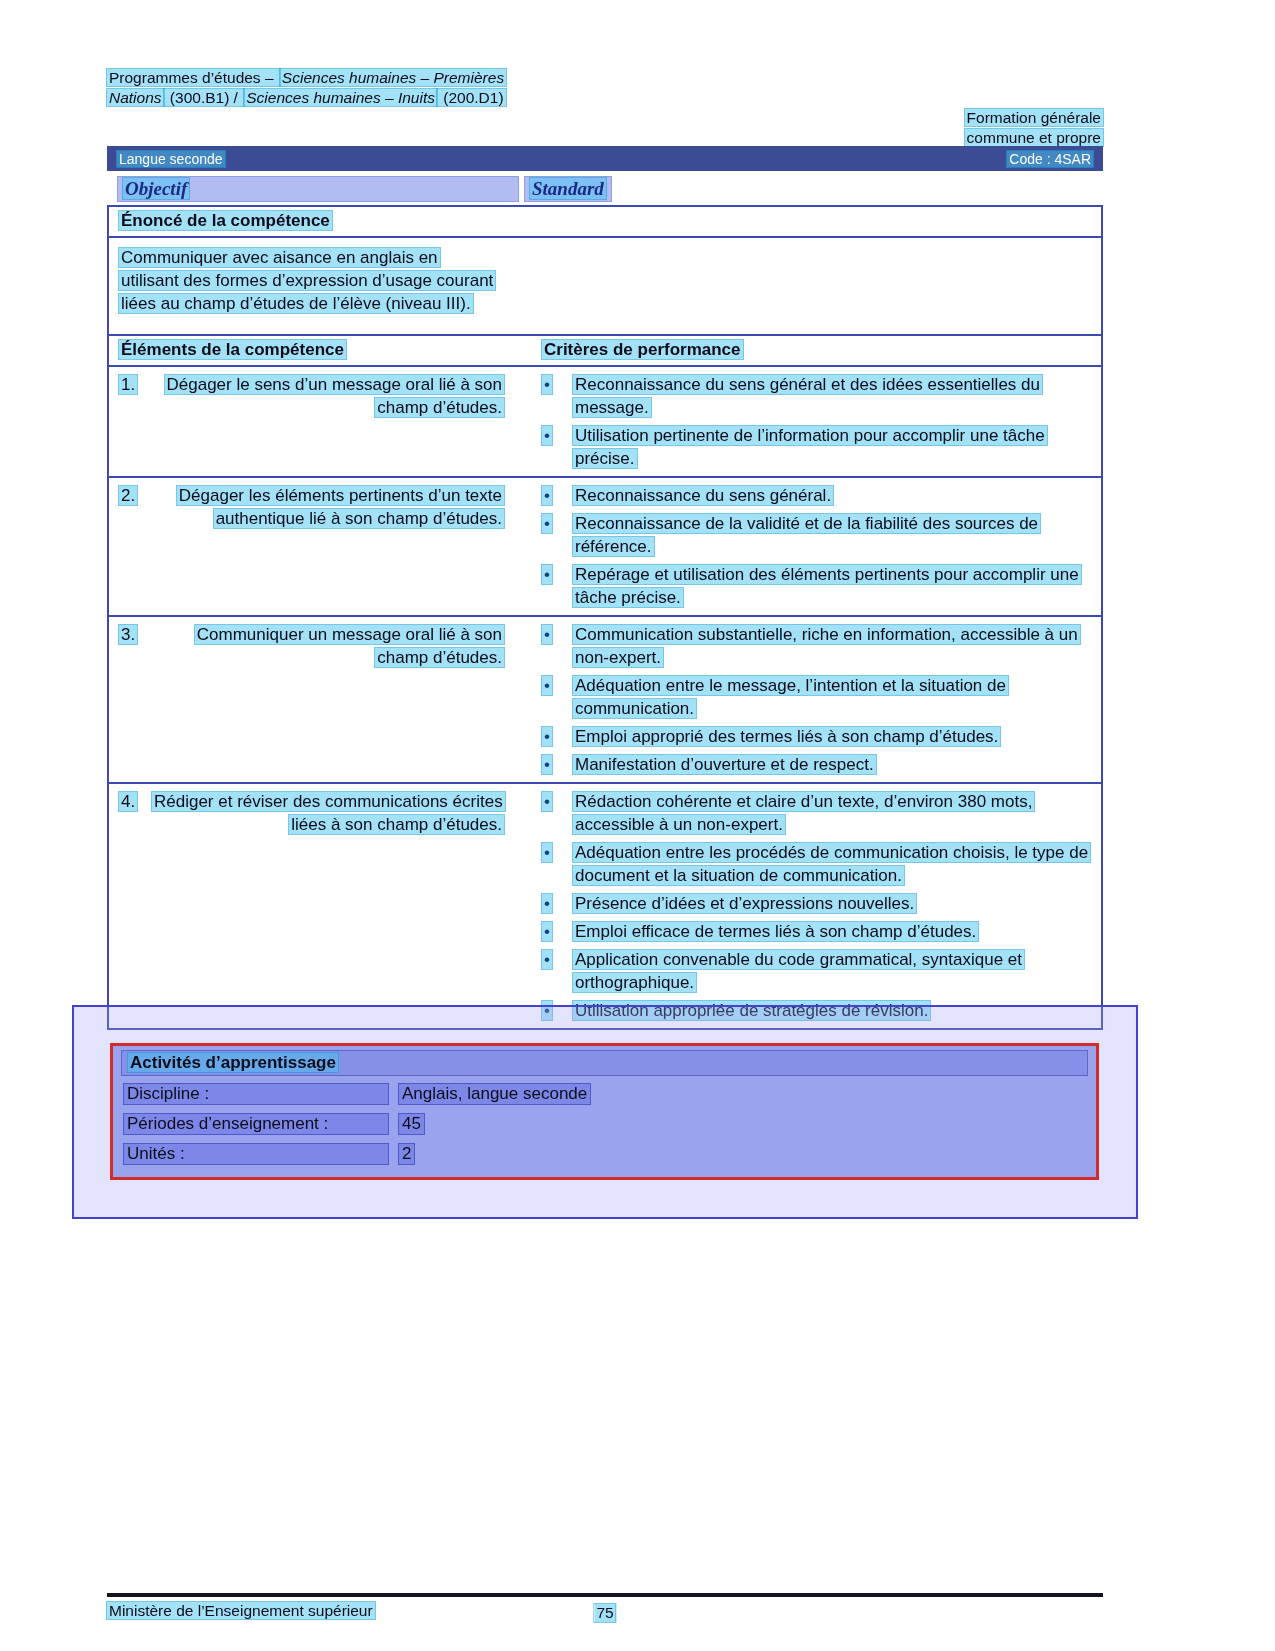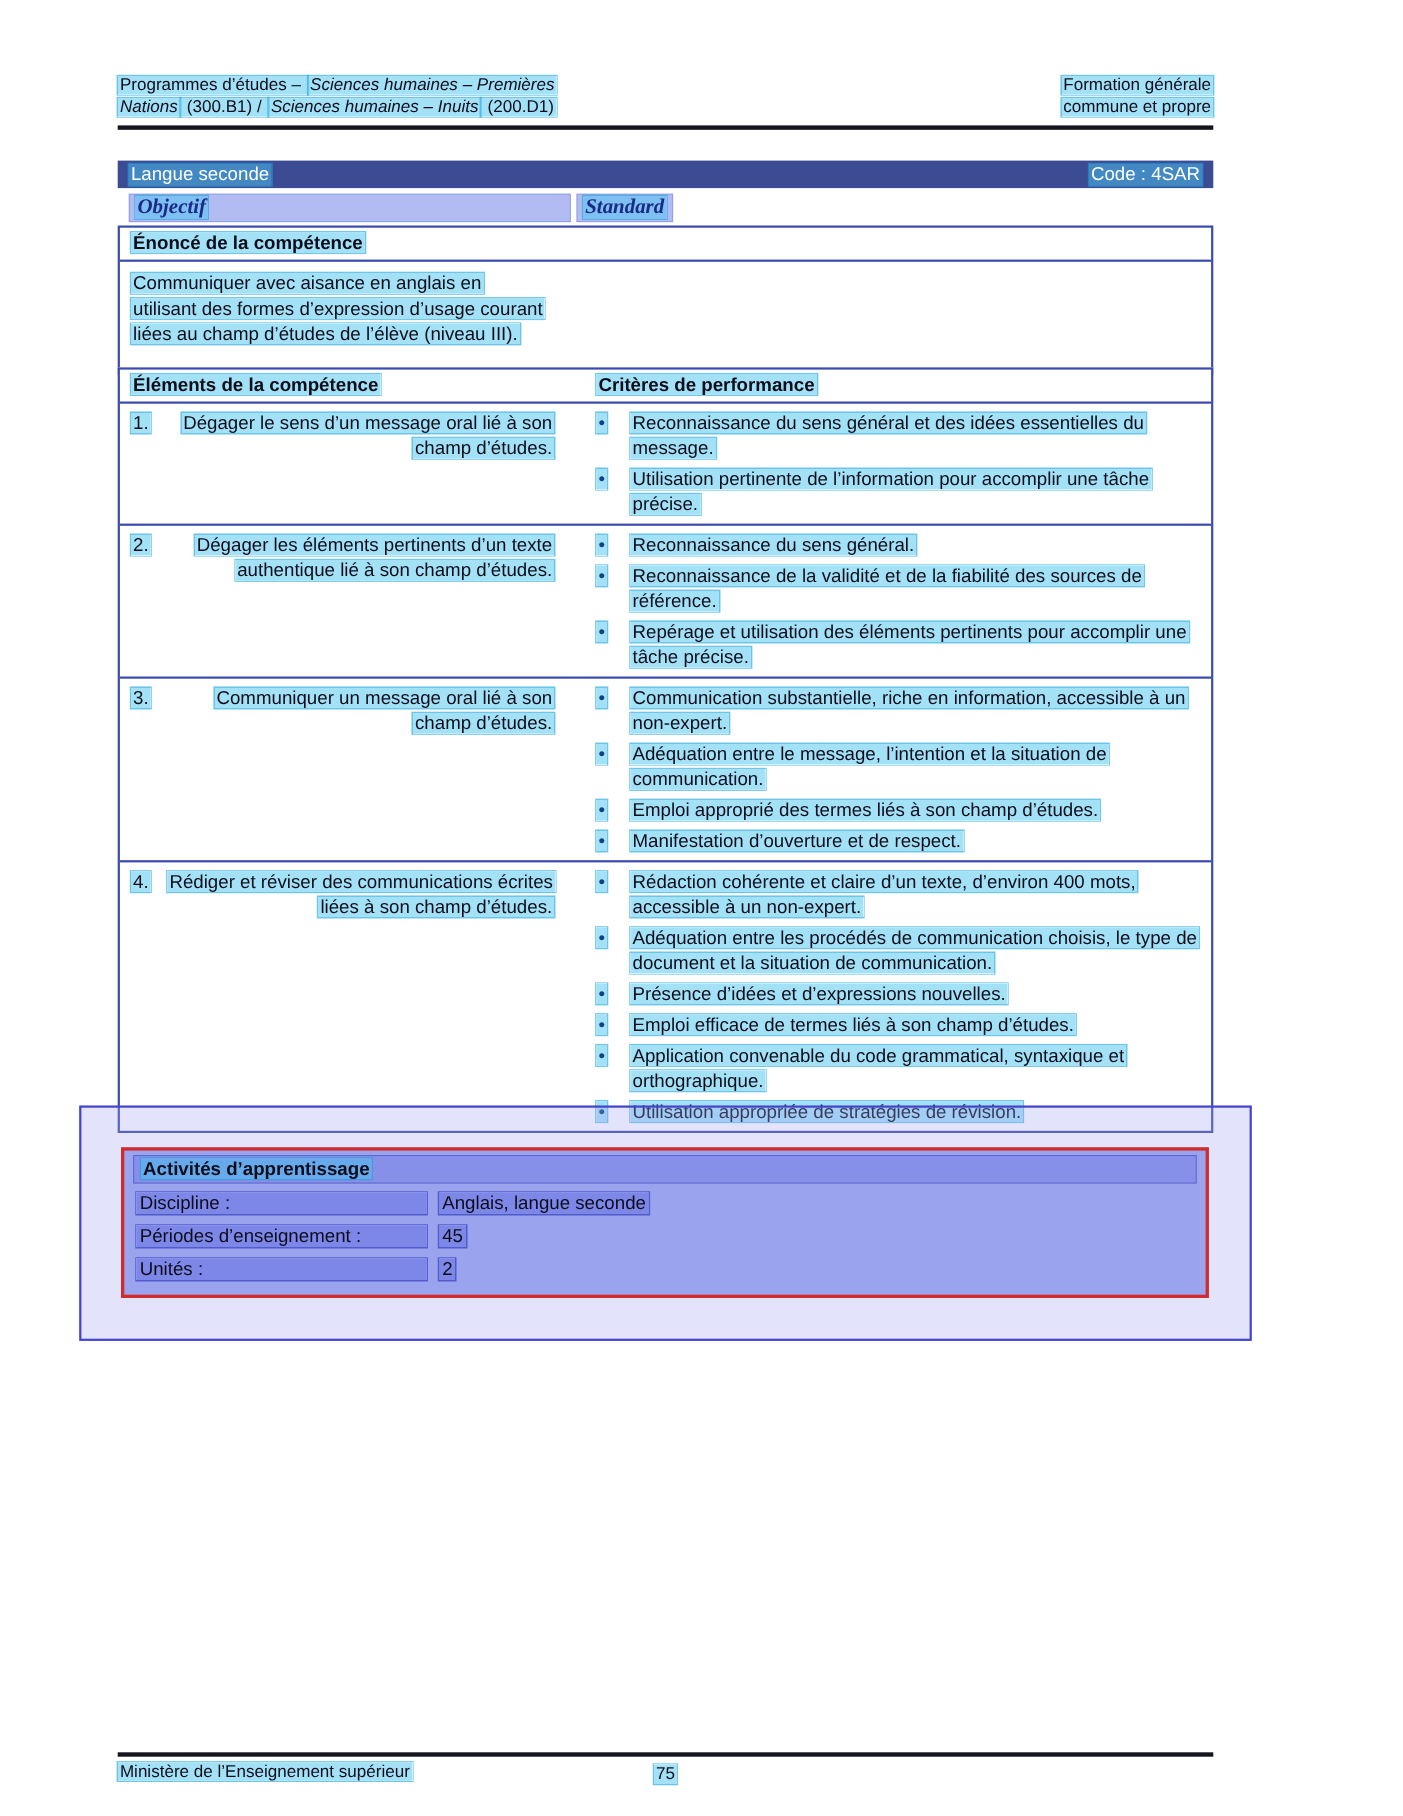--- a/index.html
+++ b/index.html
@@ -17,28 +17,28 @@
   .bold { font-weight: bold; }
   .it { font-style: italic; }
 
   
   .doc-header {
     position: absolute; top: 68px; left: 107px; width: 996px;
     display: flex; justify-content: space-between;
     font-size: 15.5px; line-height: 20px;
     border-bottom: 4px solid #15151f; padding-bottom: 6px;
   }
-  .h-right { text-align: right; }
+  .h-right { text-align: right; margin-top: 40px; }
 
   
   .title-bar {
     position: absolute; top: 146px; left: 107px; width: 996px; height: 25px;
     background: #3c4c94; color: #ffffff;
     display: flex; align-items: center; justify-content: space-between;
-    padding: 0 10px; box-sizing: border-box; font-size: 17px;
+    padding: 0 10px; box-sizing: border-box; font-size: 14px;
   }
 
   
   .obj-row { position: absolute; top: 177px; left: 118px; display: flex; gap: 7px; font-size: 19px; }
   .obj-band { background: #b2bcf2; box-shadow: 0 0 0 1px #8fa0e0; padding: 1px 5px; font-family: Liberation Serif, serif; }
   .obj-left { width: 400px; box-sizing: border-box; }
   .obj-text { font-weight: bold; font-style: italic; color: #1b2a86; }
 
   
   .box {
@@ -213,21 +213,21 @@
     <div class="t-row">
       <div class="cell-l">
         <div class="item">
           <span class="num"><span class="hl">4.</span></span>
           <span class="el-text"><span class="hl">Rédiger et réviser des communications écrites liées à son champ d’études.</span></span>
         </div>
       </div>
       <div class="cell-r">
         <div class="b-item">
           <span class="b-mark"><span class="hl">•</span></span>
-          <span class="b-text"><span class="hl">Rédaction cohérente et claire d’un texte, d’environ 400 mots, accessible à un non-expert.</span></span>
+          <span class="b-text"><span class="hl">Rédaction cohérente et claire d’un texte, d’environ 380 mots, accessible à un non-expert.</span></span>
         </div>
         <div class="b-item">
           <span class="b-mark"><span class="hl">•</span></span>
           <span class="b-text"><span class="hl">Adéquation entre les procédés de communication choisis, le type de document et la situation de communication.</span></span>
         </div>
         <div class="b-item">
           <span class="b-mark"><span class="hl">•</span></span>
           <span class="b-text"><span class="hl">Présence d’idées et d’expressions nouvelles.</span></span>
         </div>
         <div class="b-item">

